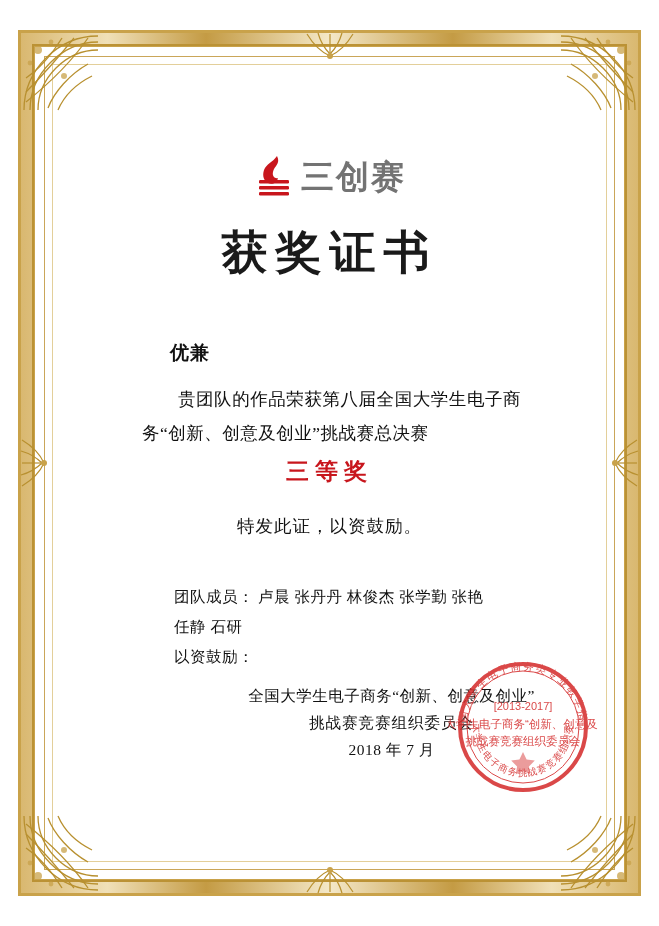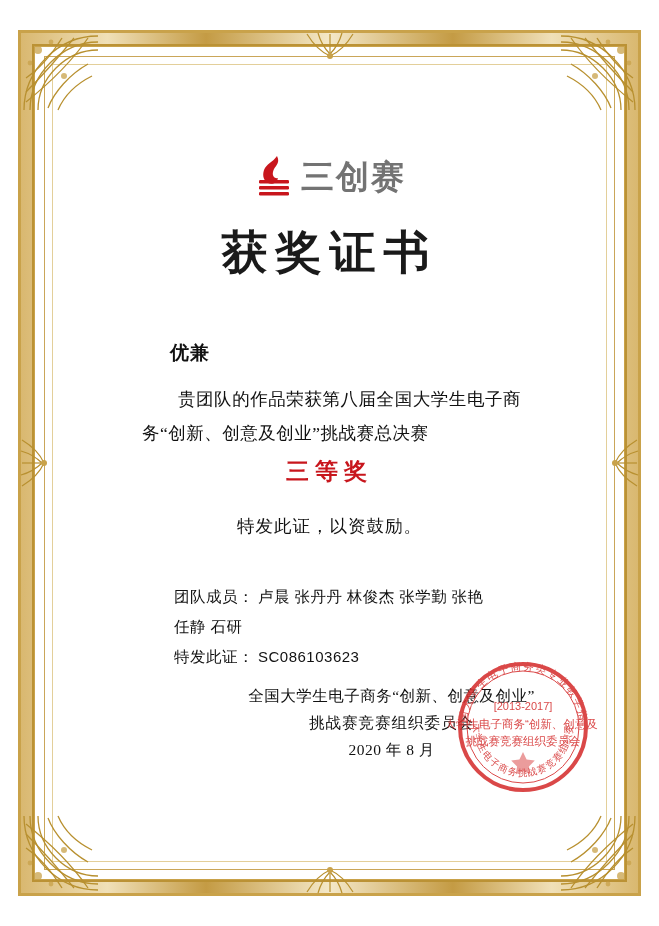--- a/index.html
+++ b/index.html
@@ -384,29 +384,28 @@
 
     <div class="details">
       <div class="detail-row">
         <span class="detail-label">团队成员：</span>
         <span class="detail-value">卢晨 张丹丹 林俊杰 张学勤 张艳</span>
       </div>
       <div class="detail-row">
         <span class="detail-value">任静 石研</span>
       </div>
       <div class="detail-row">
-        <span class="detail-label">特发此证：</span>
-        <span class="detail-value mono">SC086103623</span>
+        <span class="detail-label">以资鼓励：</span>
       </div>
     </div>
 
     <div class="issuer">
       <div class="line1">全国大学生电子商务“创新、创意及创业”</div>
       <div class="line2">挑战赛竞赛组织委员会</div>
-      <div class="date">2020 年 8 月</div>
+      <div class="date">2018 年 7 月</div>
     </div>
 
     <svg class="seal" viewBox="0 0 150 150">
       <defs>
         <path id="sealArcTop" d="M 18 75 A 57 57 0 0 1 132 75"></path>
         <path id="sealArcBottom" d="M 26 75 A 49 49 0 0 0 124 75"></path>
       </defs>
       <circle cx="75" cy="75" r="63" fill="none" stroke="#d42b2b" stroke-width="4"></circle>
       <circle cx="75" cy="75" r="56" fill="none" stroke="#d42b2b" stroke-width="1"></circle>
       <text class="seal-text-small" fill="#d42b2b" font-size="10.5" letter-spacing="1.6">

